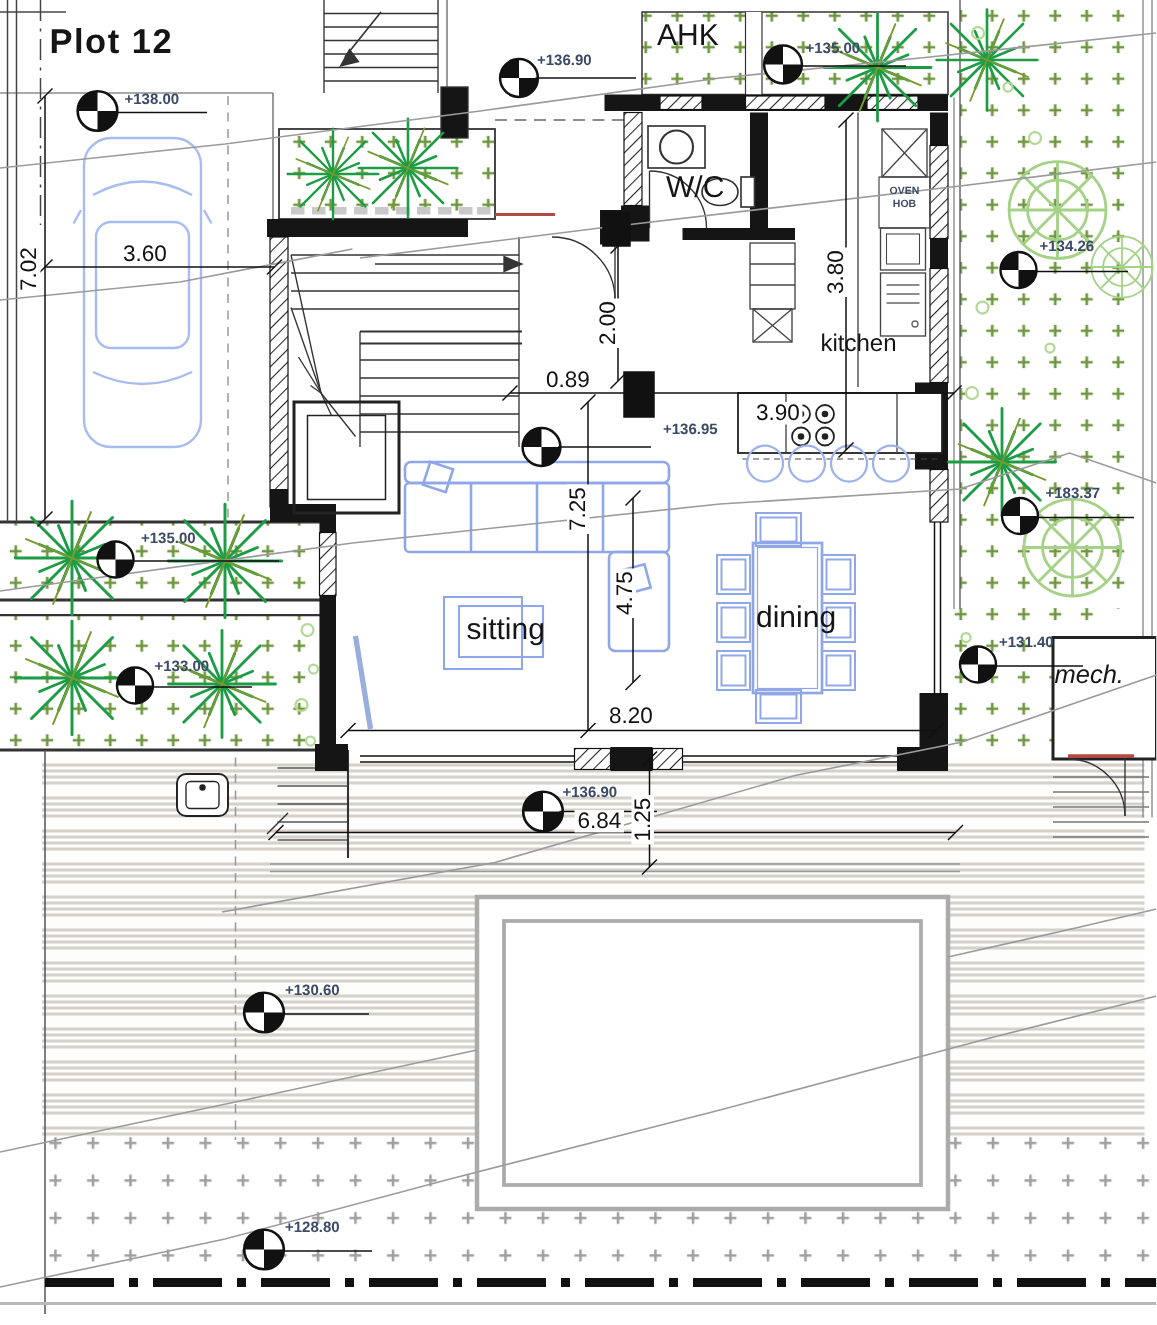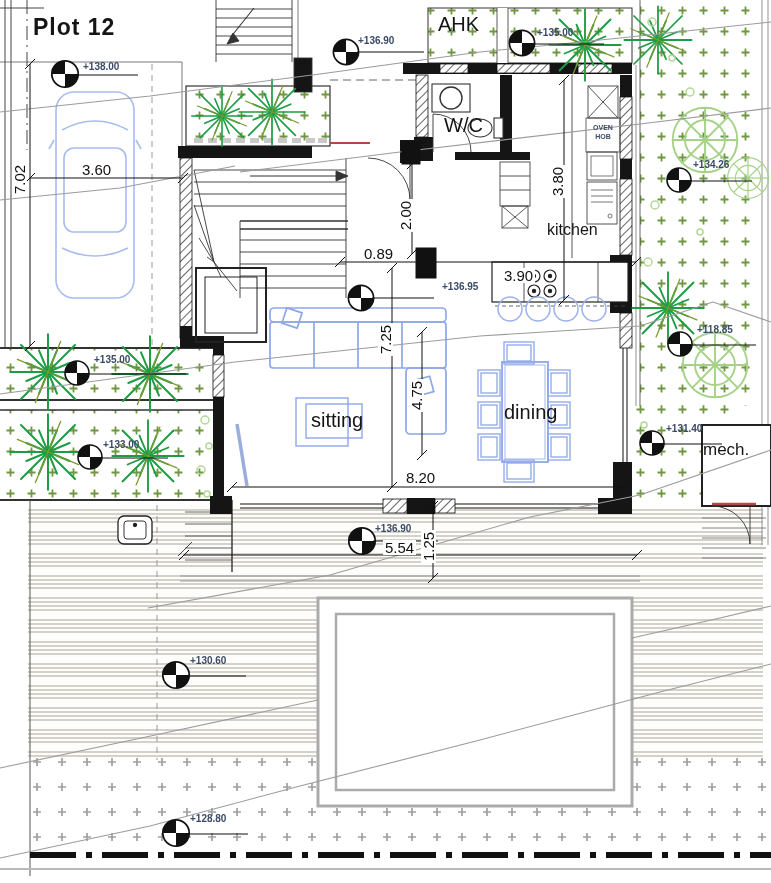--- a/index.html
+++ b/index.html
@@ -459,45 +459,45 @@
   </g>
 </svg>
 
 <span class="lbl title" style="left:33px;top:16px;">Plot 12</span>
 
 <span class="lbl room sm" style="left:438px;top:14px;">AHK</span>
 <span class="lbl room sm" style="left:444px;top:115px;">W/C</span>
 <span class="lbl room" style="left:521px;top:222px;margin-left:26px;">kitchen</span>
 <span class="lbl room sm" style="left:311px;top:410px;">sitting</span>
 <span class="lbl room sm" style="left:504px;top:402px;text-align:center;">dining</span>
-<span class="lbl room" style="left:703px;top:441px;font-size:17px;">mech.</span>
+<span class="lbl room" style="left:703px;top:441px;font-size:17px;font-style:italic;">mech.</span>
 
 <div class="tiny" style="left:585px;top:123px;">
   <span>OVEN</span>
   <span>HOB</span>
 </div>
 
 <span class="mval" style="left:83px;top:62px;">+138.00</span>
 <span class="mval" style="left:358px;top:36px;">+136.90</span>
 <span class="mval" style="left:537px;top:28px;">+135.00</span>
 <span class="mval" style="left:396px;top:282px;margin-left:46px;">+136.95</span>
 <span class="mval" style="left:693px;top:160px;text-align:right;">+134.26</span>
-<span class="mval" style="left:697px;top:325px;">+118.85</span>
+<span class="mval" style="left:697px;top:325px;">+183.37</span>
 <span class="mval" style="left:666px;top:424px;">+131.40</span>
 <span class="mval" style="left:94px;top:355px;">+135.00</span>
 <span class="mval" style="left:103px;top:440px;">+133.00</span>
 <span class="mval" style="left:375px;top:524px;">+136.90</span>
 <span class="mval" style="left:190px;top:656px;">+130.60</span>
 <span class="mval" style="left:190px;top:814px;">+128.80</span>
 
 <span class="dim v" style="left:12px;top:196px;">7.02</span>
 <span class="dim" style="left:80px;top:162px;">3.60</span>
 <span class="dim v" style="left:398px;top:232px;">2.00</span>
 <span class="dim v" style="left:550px;top:198px;">3.80</span>
 <span class="dim" style="left:362px;top:246px;">0.89</span>
 <span class="dim" style="left:502px;top:246px;margin-top:22px;">3.90</span>
 <span class="dim v" style="left:378px;top:356px;">7.25</span>
 <span class="dim v" style="left:409px;top:412px;">4.75</span>
 <span class="dim" style="left:404px;top:470px;">8.20</span>
-<span class="dim" style="left:383px;top:540px;">5.54</span>
+<span class="dim" style="left:383px;top:540px;">6.84</span>
 <span class="dim v" style="left:421px;top:563px;">1.25</span>
 
 </div>
 
 </body></html>

